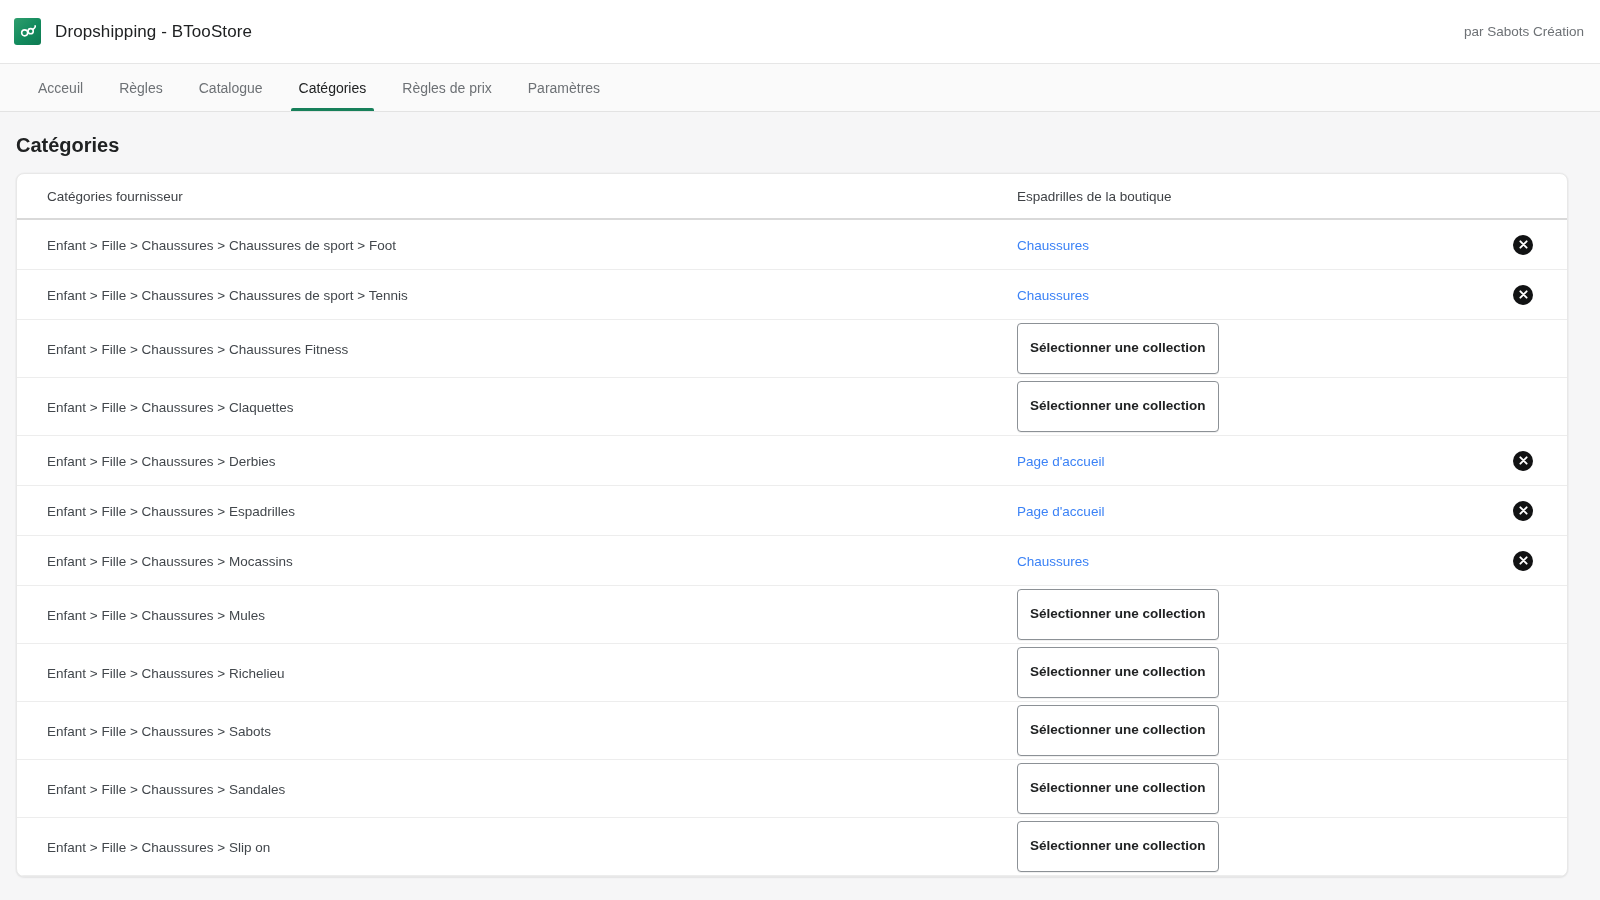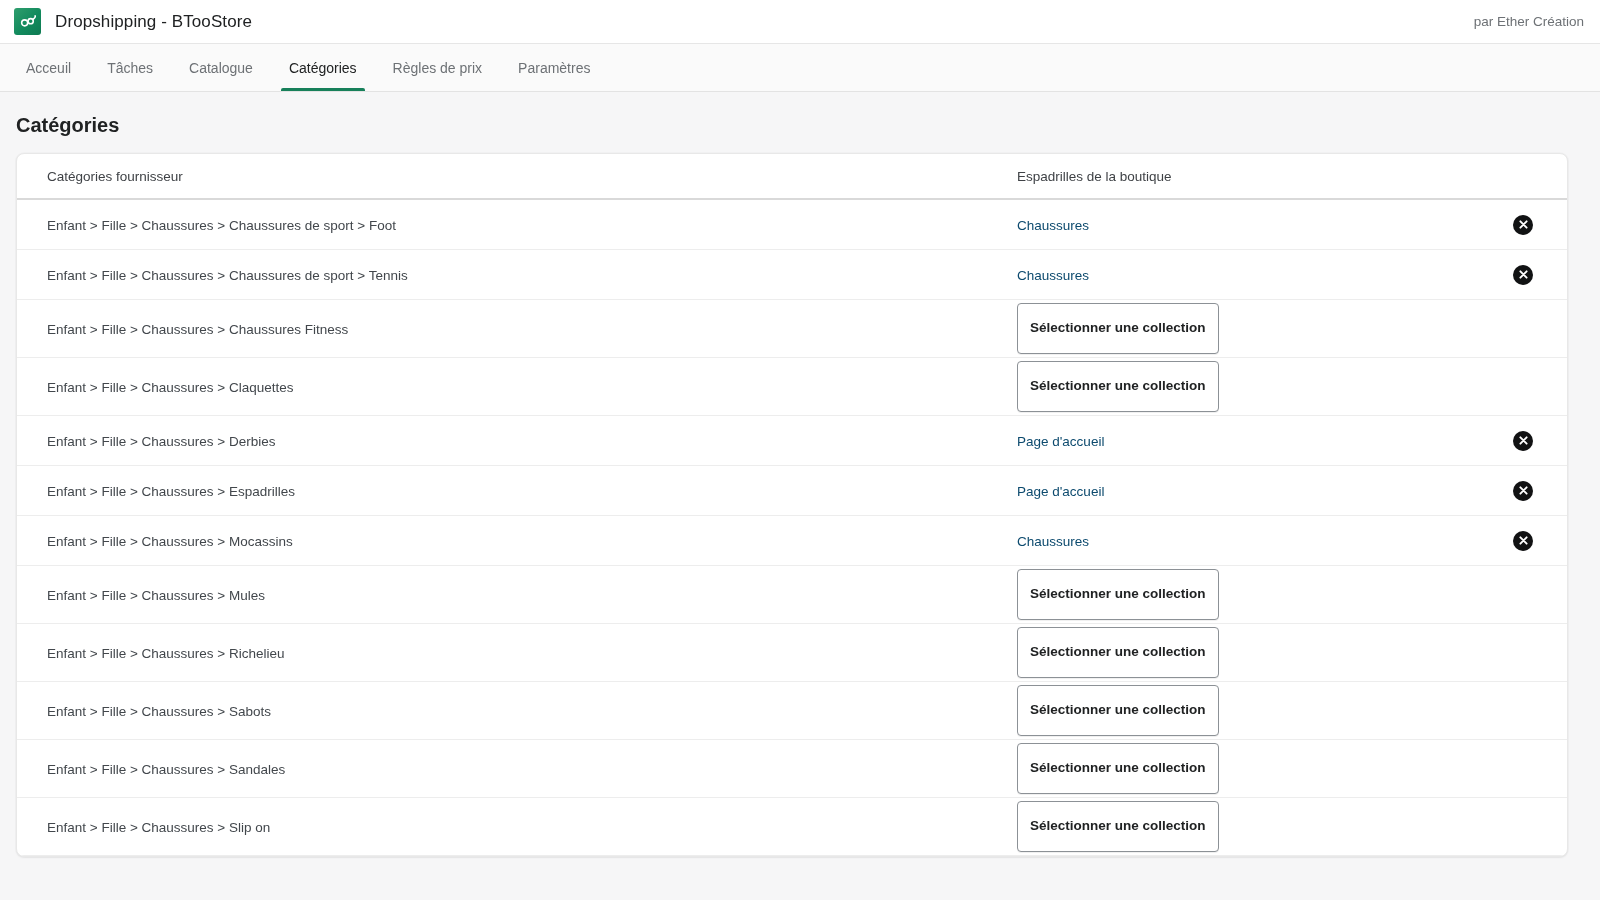--- a/index.html
+++ b/index.html
@@ -6,21 +6,21 @@
   html, body {
     width: 1600px;
     height: 900px;
     background: #f6f6f7;
     font-family: "Liberation Sans", sans-serif;
     overflow: hidden;
   }
 
   
   .appbar {
-    height: 44px;
+    height: 64px;
     background: #ffffff;
     display: flex;
     align-items: center;
     padding: 0 16px 0 14px;
     border-bottom: 1px solid #e6e6e6;
     position: relative;
   }
   .app-logo {
     width: 27px;
     height: 27px;
@@ -45,21 +45,21 @@
     color: #6d7175;
   }
 
   
   .navbar {
     height: 48px;
     background: #fafafa;
     border-bottom: 1px solid #e3e3e3;
     display: flex;
     align-items: stretch;
-    padding-left: 8px;
+    padding-left: 20px;
   }
   .nav-item {
     display: flex;
     align-items: center;
     padding: 0 18px;
     font-size: 14px;
     color: #6d7175;
     position: relative;
     cursor: pointer;
     white-space: nowrap;
@@ -119,21 +119,21 @@
   .row.tall { min-height: 58px; }
   .row:last-child { border-bottom: 1px solid #ededed; }
 
   .cat-path {
     font-size: 13.5px;
     color: #42474c;
     white-space: nowrap;
   }
   .coll-name {
     font-size: 13.5px;
-    color: #0c4a6e;
+    color: #3b82f6;
   }
 
   .btn-select {
     display: inline-block;
     background: #ffffff;
     border: 1px solid #8c9196;
     border-radius: 4px;
     box-shadow: 0 1px 0 rgba(0,0,0,0.06);
     font-family: "Liberation Sans", sans-serif;
     font-size: 13.5px;
@@ -167,29 +167,29 @@
   <div class="app-logo">
     <svg width="20" height="20" viewBox="0 0 24 24">
       <g fill="none" stroke="#ffffff" stroke-width="1.9">
         <circle cx="8" cy="13" r="3.6"></circle>
         <circle cx="15.2" cy="11" r="3.1"></circle>
         <path d="M18.4 8.6 C20.2 6.9 21 5.5 20.6 4.6" stroke-linecap="round"></path>
       </g>
     </svg>
   </div>
   <div class="app-title">Dropshipping - BTooStore</div>
-  <div class="appbar-right">par Ether Création</div>
+  <div class="appbar-right">par Sabots Création</div>
 </div>
 
 <div class="navbar" id="navbar">
     <div class="nav-item">
       <span>Acceuil</span>
     </div>
     <div class="nav-item">
-      <span>Tâches</span>
+      <span>Règles</span>
     </div>
     <div class="nav-item">
       <span>Catalogue</span>
     </div>
     <div class="nav-item active">
       <span>Catégories</span>
     </div>
     <div class="nav-item">
       <span>Règles de prix</span>
     </div>

